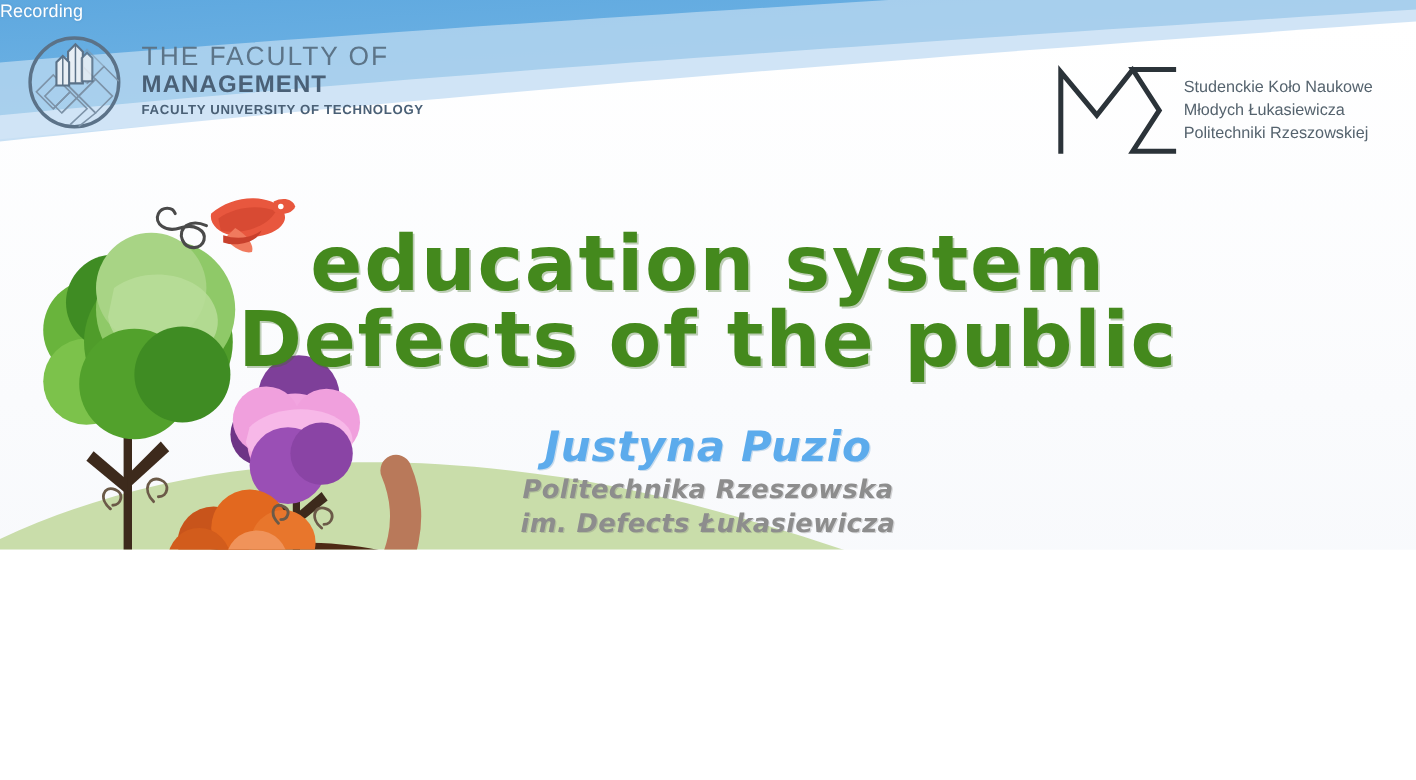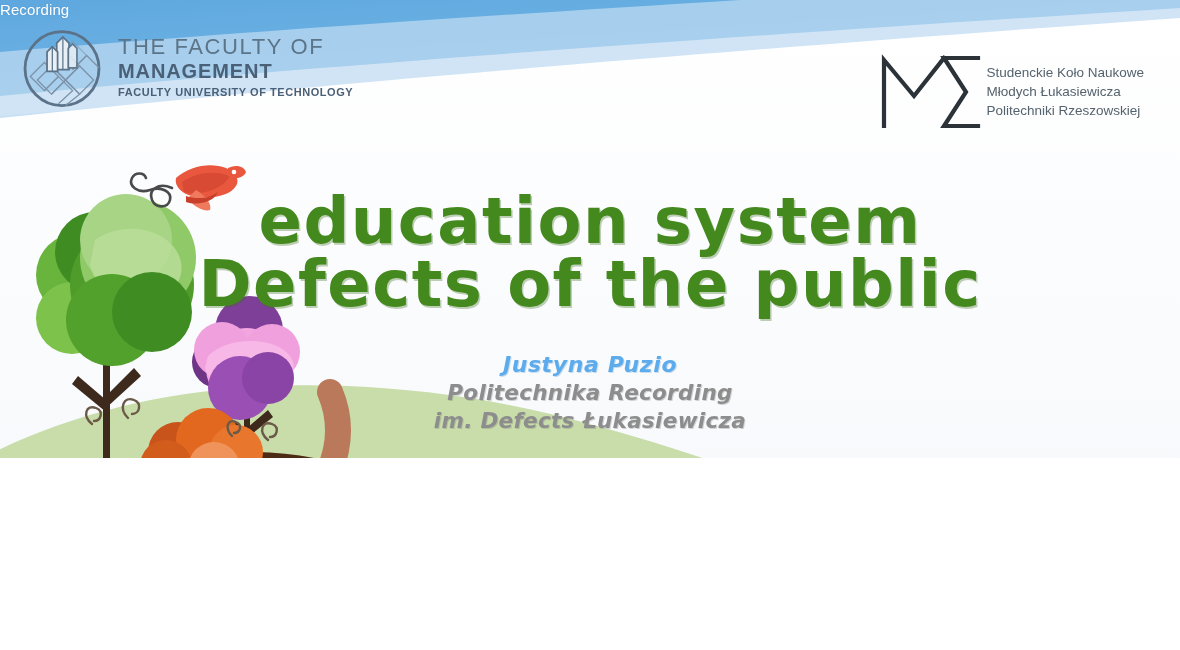--- a/index.html
+++ b/index.html
@@ -116,21 +116,21 @@
   #author-block {
     position:absolute;
     left:0; right:0;
     top:352px;
     text-align:center;
     z-index:25;
     pointer-events:none;
   }
   #author-name {
     font-family:"DejaVu Sans", sans-serif;
-    font-size:22px;
+    font-size:35px;
     font-weight:700;
     font-style:italic;
     color:#5cabec;
     letter-spacing:0.6px;
     line-height:1.22;
     text-shadow:1px 1px 0 rgba(90,150,200,.30);
     white-space:nowrap;
   }
   .affiliation-line {
     font-family:"DejaVu Sans", sans-serif;
@@ -316,17 +316,17 @@
     </div>
   </div>
 
   <div id="title-block">
     <div class="title-line">education system</div>
     <div class="title-line">Defects of the public</div>
   </div>
 
   <div id="author-block">
     <div id="author-name">Justyna Puzio</div>
-    <div class="affiliation-line">Politechnika Recording</div>
+    <div class="affiliation-line">Politechnika Rzeszowska</div>
     <div class="affiliation-line">im. Defects Łukasiewicza</div>
   </div>
 
 </div>
 
 </body></html>

